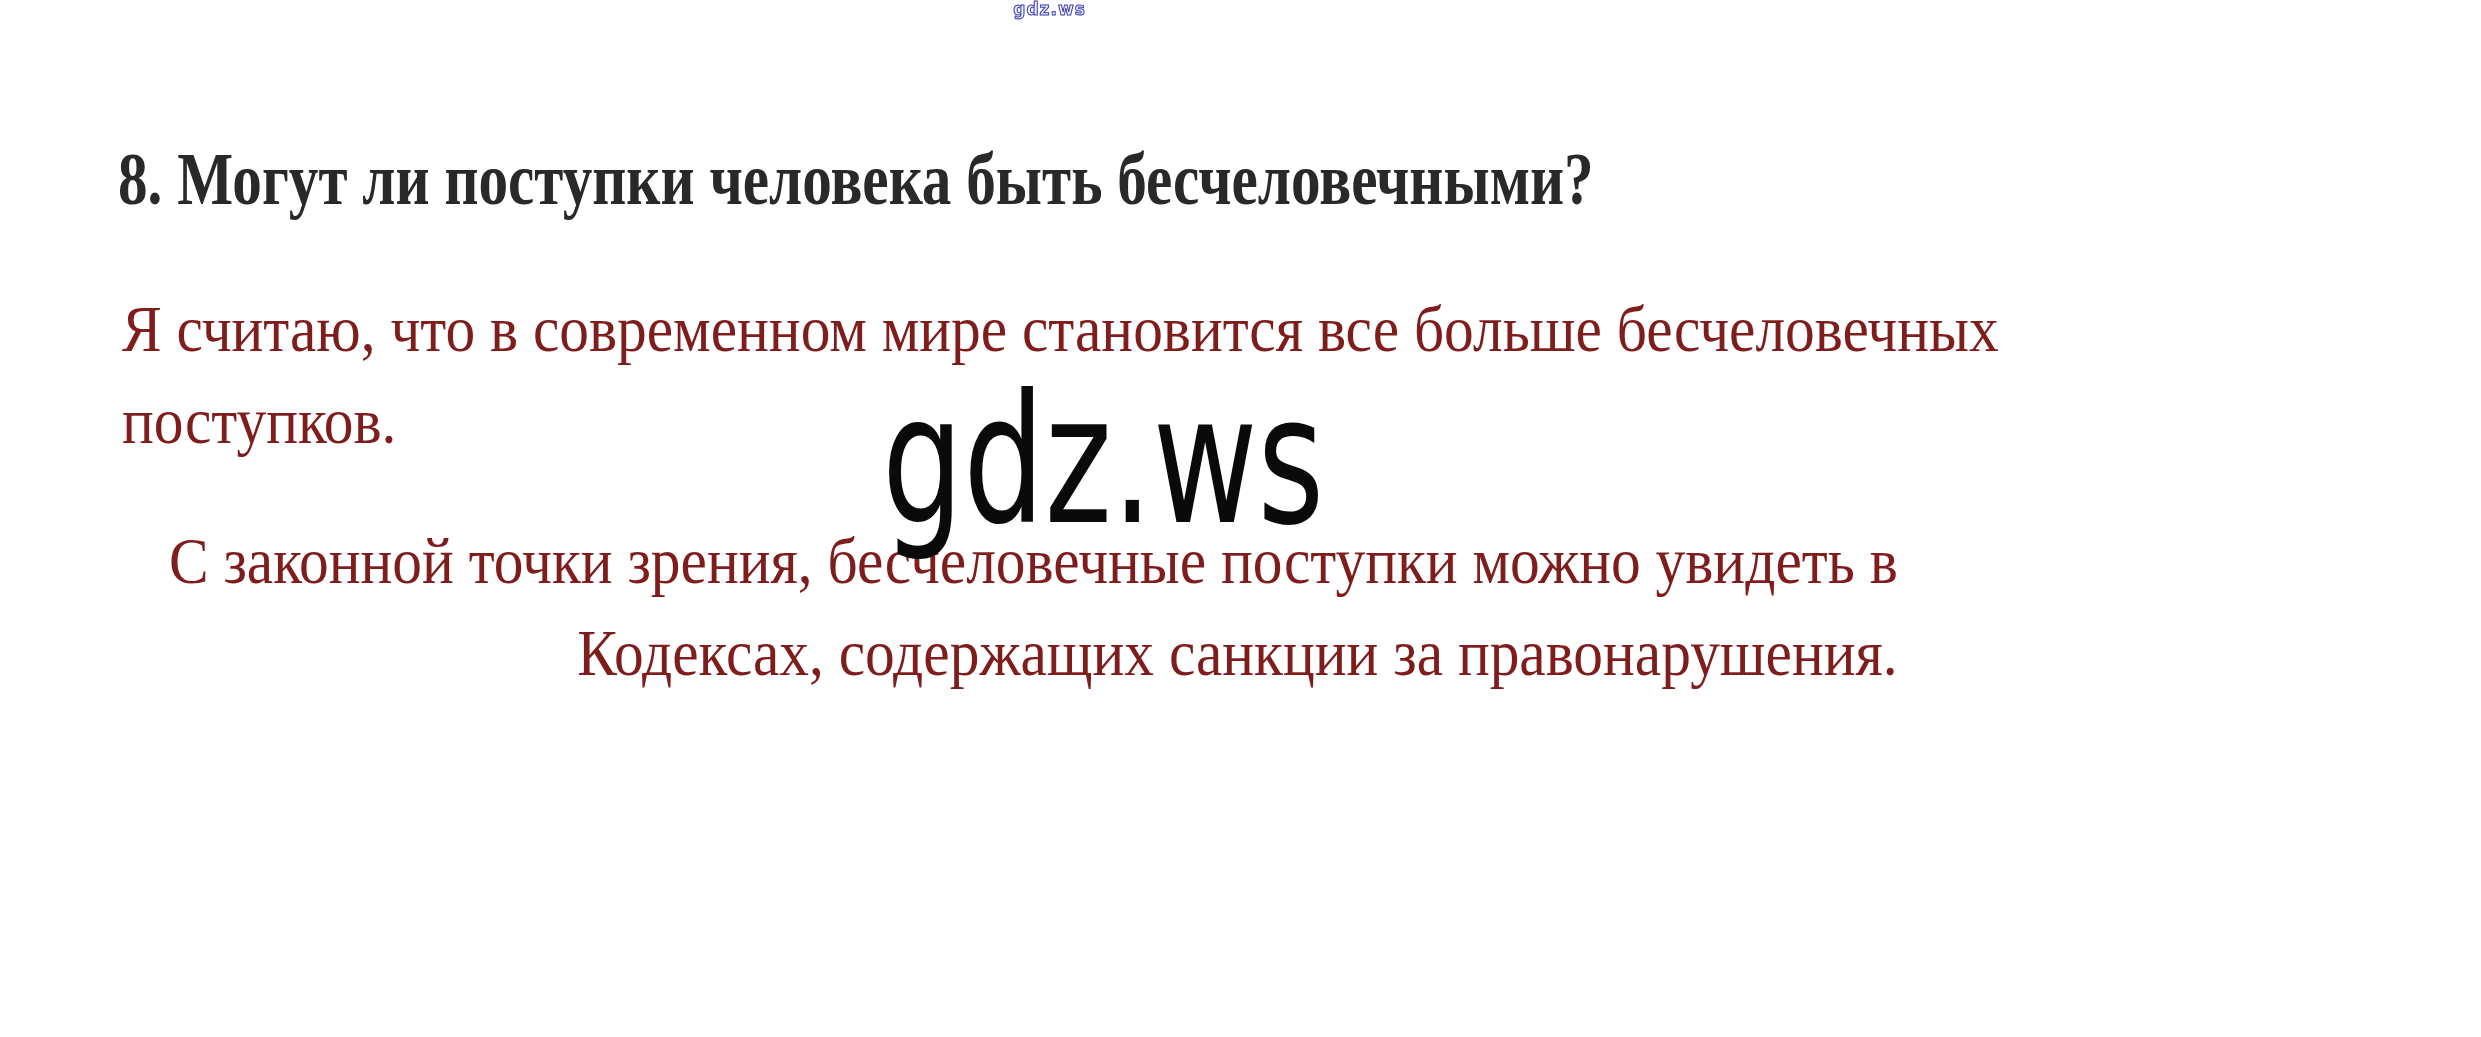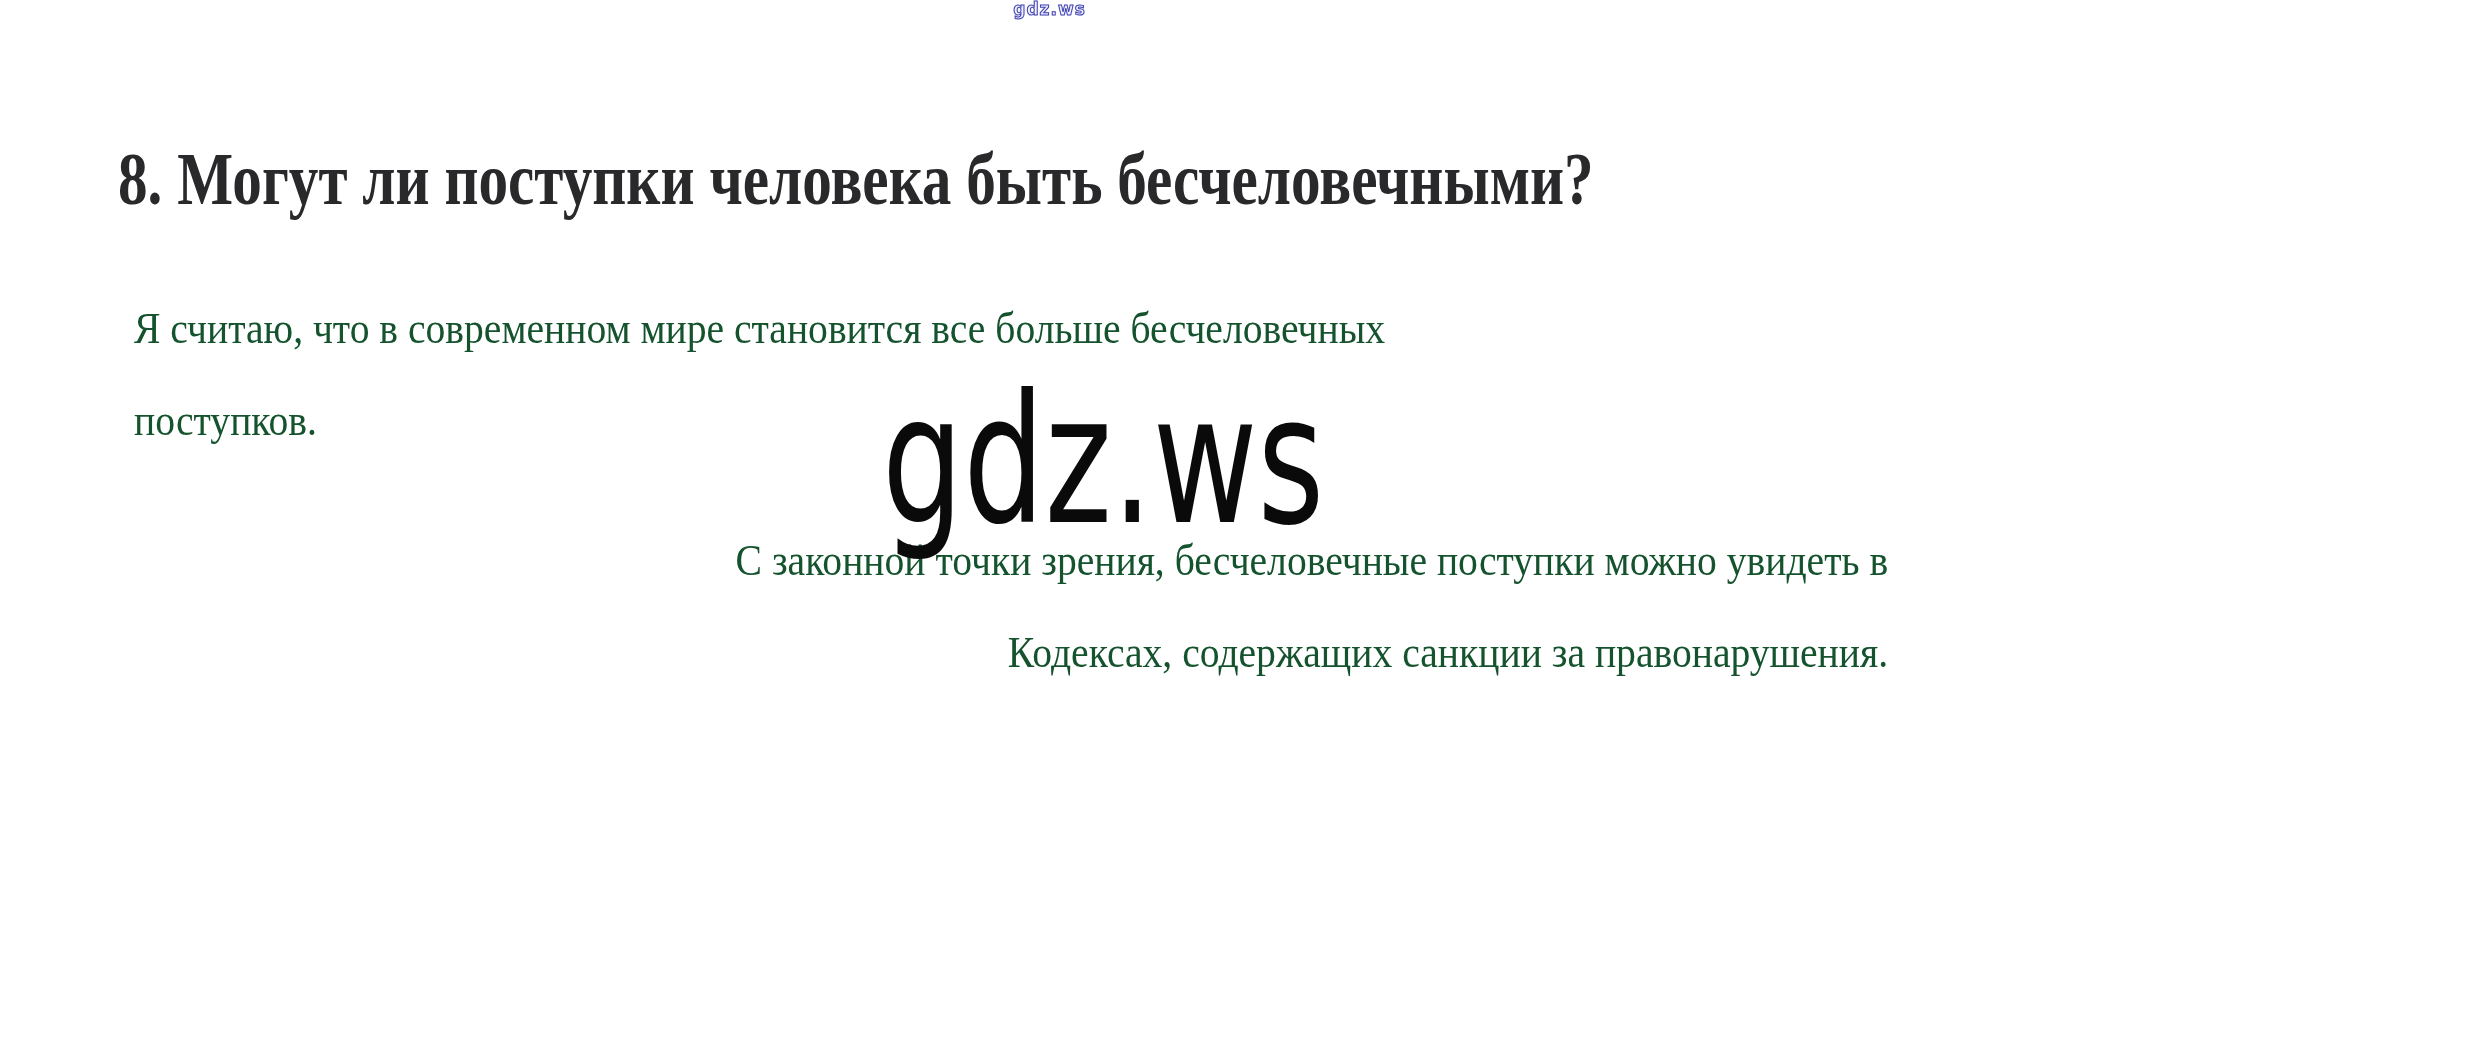--- a/index.html
+++ b/index.html
@@ -62,24 +62,24 @@
     color: #29292b;
     white-space: nowrap;
     transform: scaleX(0.80);
     transform-origin: left top;
   }
   .answer-text {
     position: relative;
     z-index: 1;
   }
   .answer-paragraph {
-    margin: 16px;
-    font-size: 44px;
+    margin: 4px;
+    font-size: 66px;
     line-height: 92px;
-    color: #14532d;
+    color: #7f1d1d;
   }
   .answer-paragraph:first-of-type { margin-top: 67px; }
   .answer-paragraph + .answer-paragraph { margin-top: 48px; text-align: right; }
   .text-line {
     display: block;
     white-space: nowrap;
     transform: scaleX(0.90);
     transform-origin: left center;
   }
 </style>

